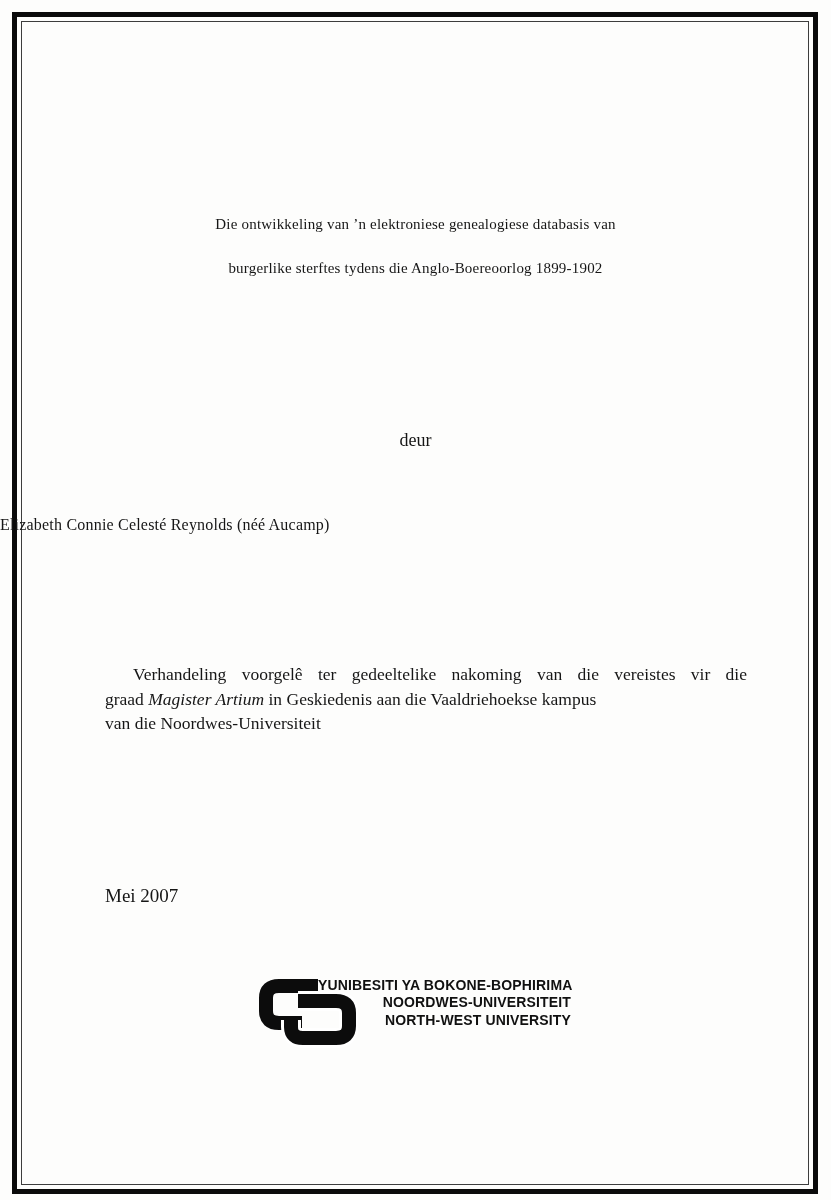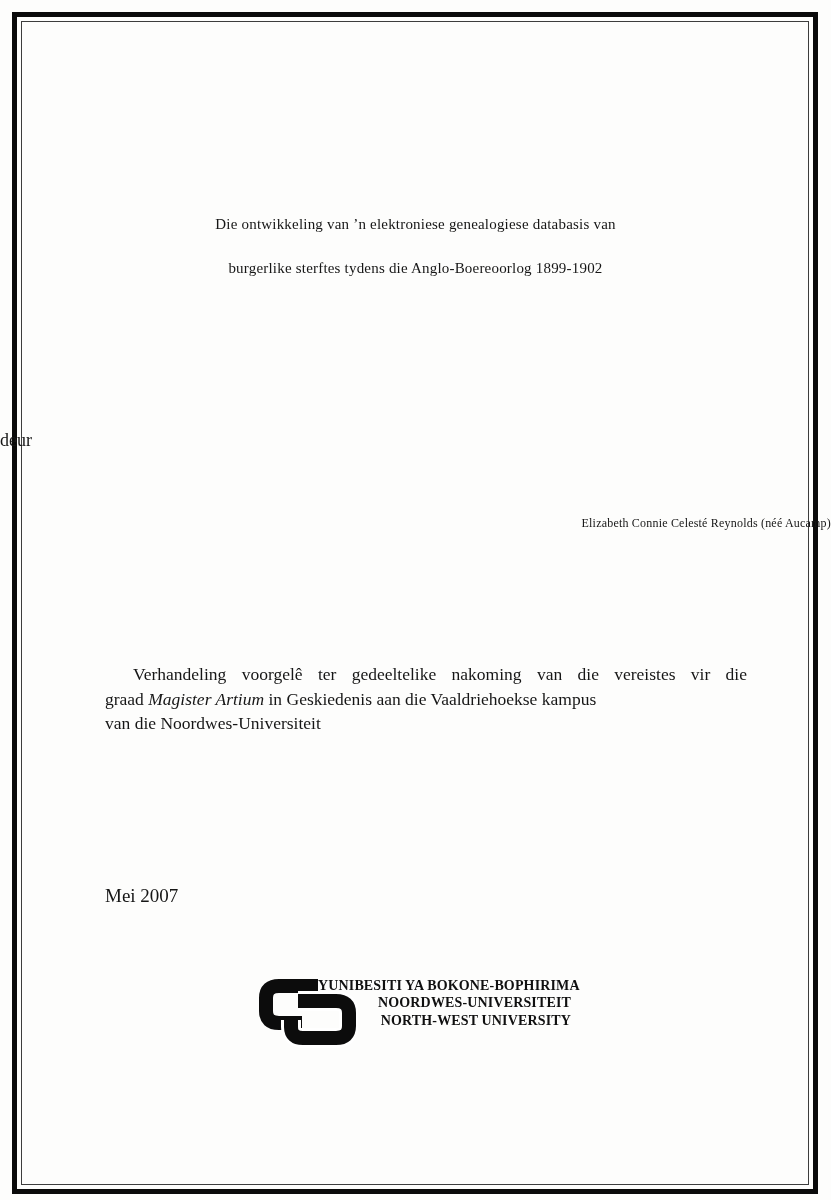--- a/index.html
+++ b/index.html
@@ -33,28 +33,29 @@
     top: 202px; left: 55px; right: 55px;
     text-align: center;
     font-size: 15px;
     line-height: 44px;
     letter-spacing: 0.2px;
   }
 
   .byline {
     position: absolute;
     top: 430px; left: 0; right: 0;
+    text-align: center;
     font-size: 18px;
   }
 
   .author-line {
     position: absolute;
     top: 516px; left: 0; right: 0;
-    text-align: right;
-    font-size: 12px;
+    text-align: left;
+    font-size: 16px;
     letter-spacing: 0.2px;
   }
 
   .statement {
     position: absolute;
     top: 662px; left: 105px;
     width: 642px;
     font-size: 17.5px;
     line-height: 24.5px;
   }
@@ -80,21 +81,21 @@
   .logo-mark {
     position: absolute;
     left: 0; top: 2px;
     width: 101px; height: 78px;
   }
   .logo-text {
     position: absolute;
     left: 61px; top: 6px;
     width: 253px;
     text-align: right;
-    font-family: Liberation Serif, serif;
+    font-family: Liberation Sans, sans-serif;
     font-size: 14px;
     font-weight: bold;
     line-height: 17.4px;
     letter-spacing: 0.15px;
     white-space: nowrap;
     color: #101010;
   }
 </style>
 </head>
 <body>

